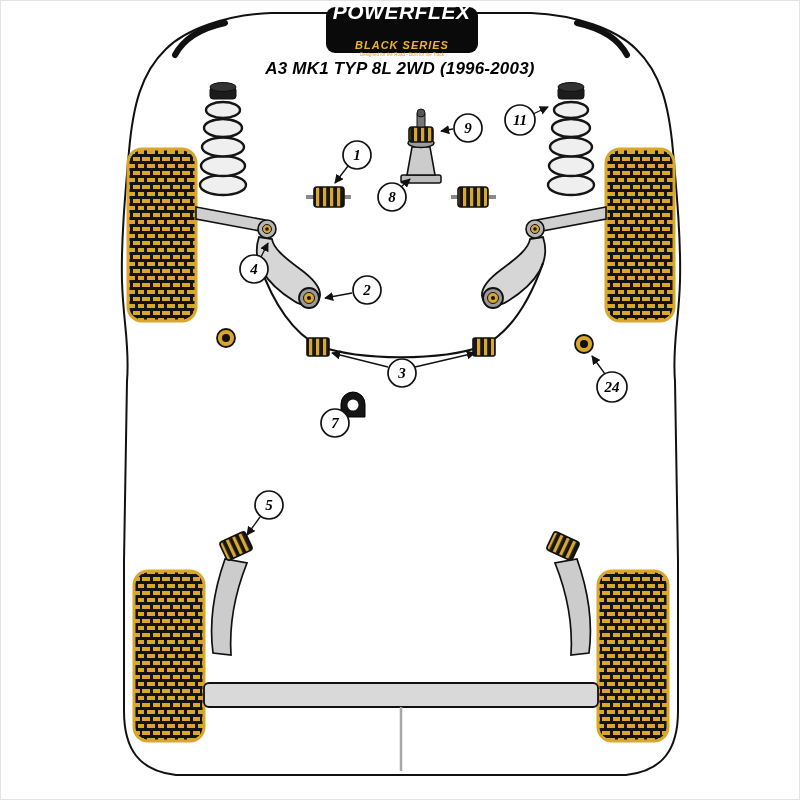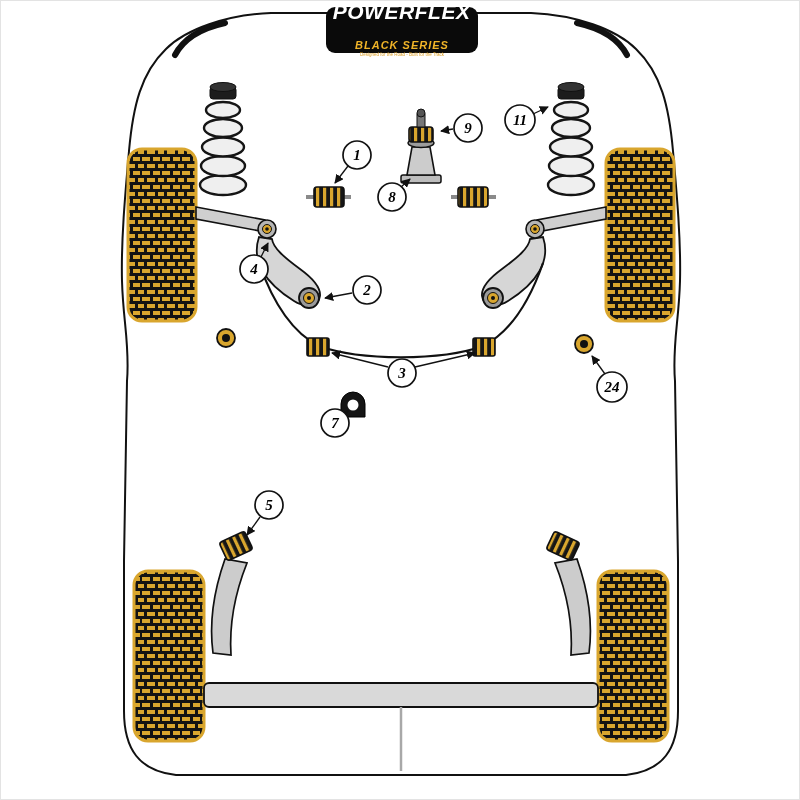--- a/index.html
+++ b/index.html
@@ -39,20 +39,21 @@
 <body>
 
 <div id="stage">
 
   <div class="logo">
     <div class="logo-brand">POWERFLEX</div>
     <div class="logo-series">BLACK SERIES</div>
     <div class="logo-tagline">Designed for the Road - Built for the Track</div>
   </div>
 
+  <div class="title">A3 MK1 TYP 8L 2WD (1996-2003)</div>
 
   <svg id="diagram" width="800" height="800" viewBox="0 0 800 800">
     <defs>
       <pattern id="tread" width="20" height="14" patternUnits="userSpaceOnUse">
         <rect width="20" height="14" fill="#131313"></rect>
         <rect x="1" y="2" width="8" height="4" fill="#D9A62E"></rect>
         <rect x="12" y="2" width="7" height="4" fill="#D9A62E"></rect>
         <rect x="6" y="9" width="8" height="4" fill="#D9A62E"></rect>
         <rect x="-3" y="9" width="6" height="4" fill="#D9A62E"></rect>
         <rect x="17" y="9" width="6" height="4" fill="#D9A62E"></rect>

